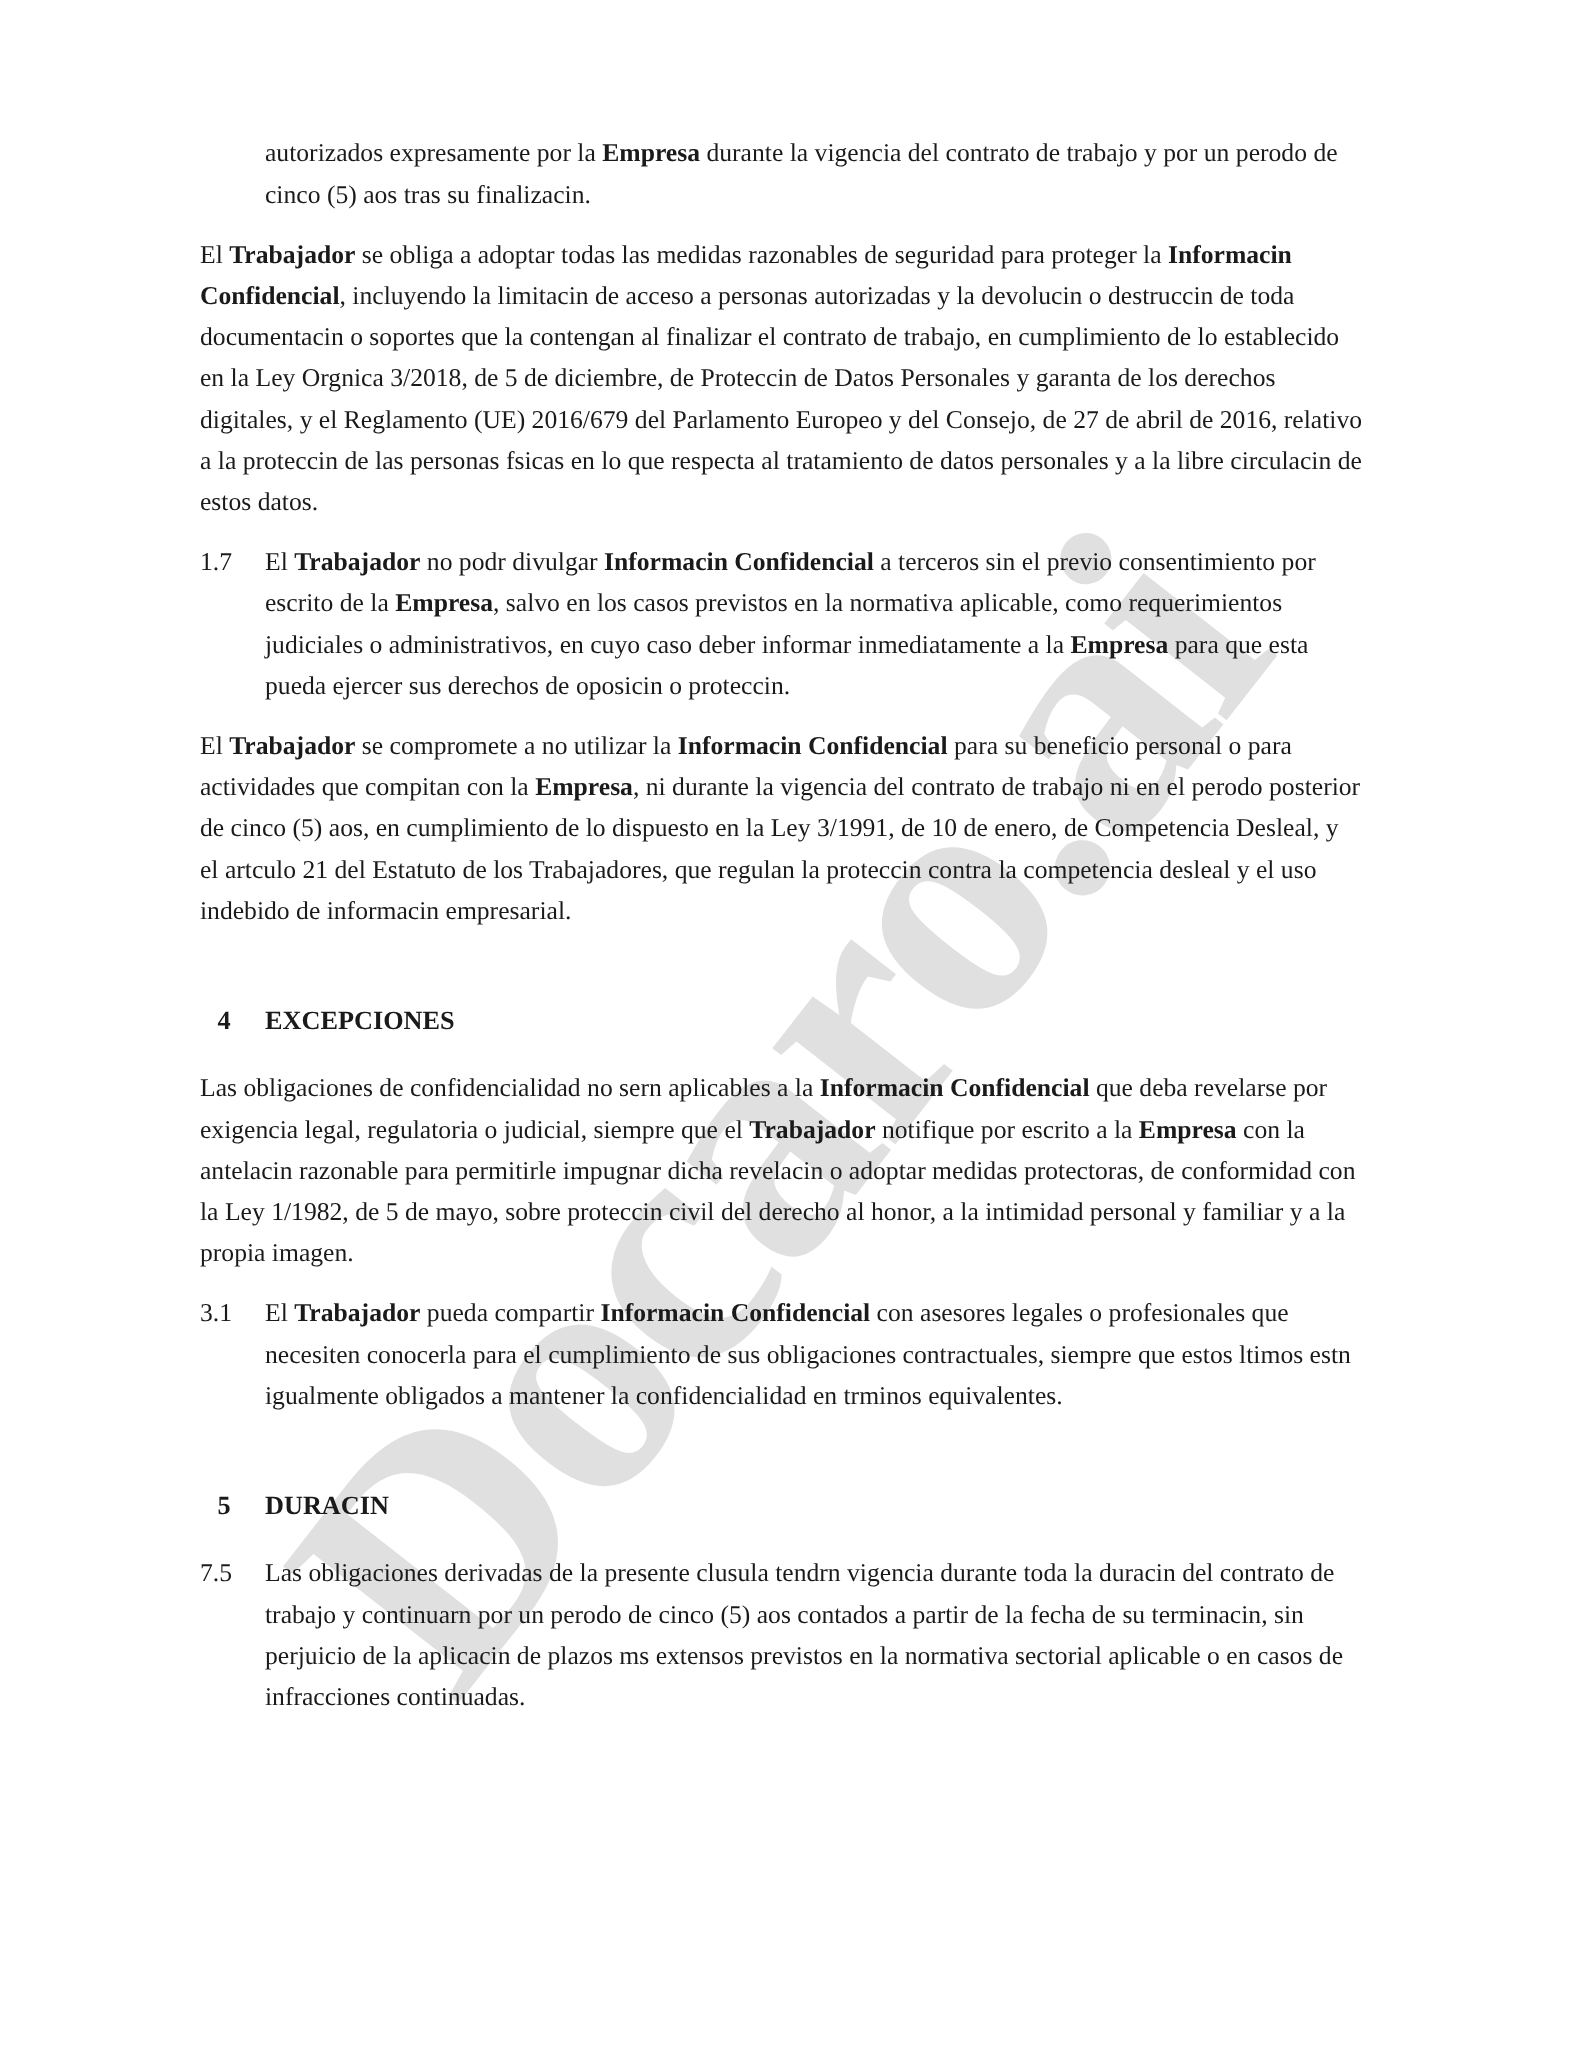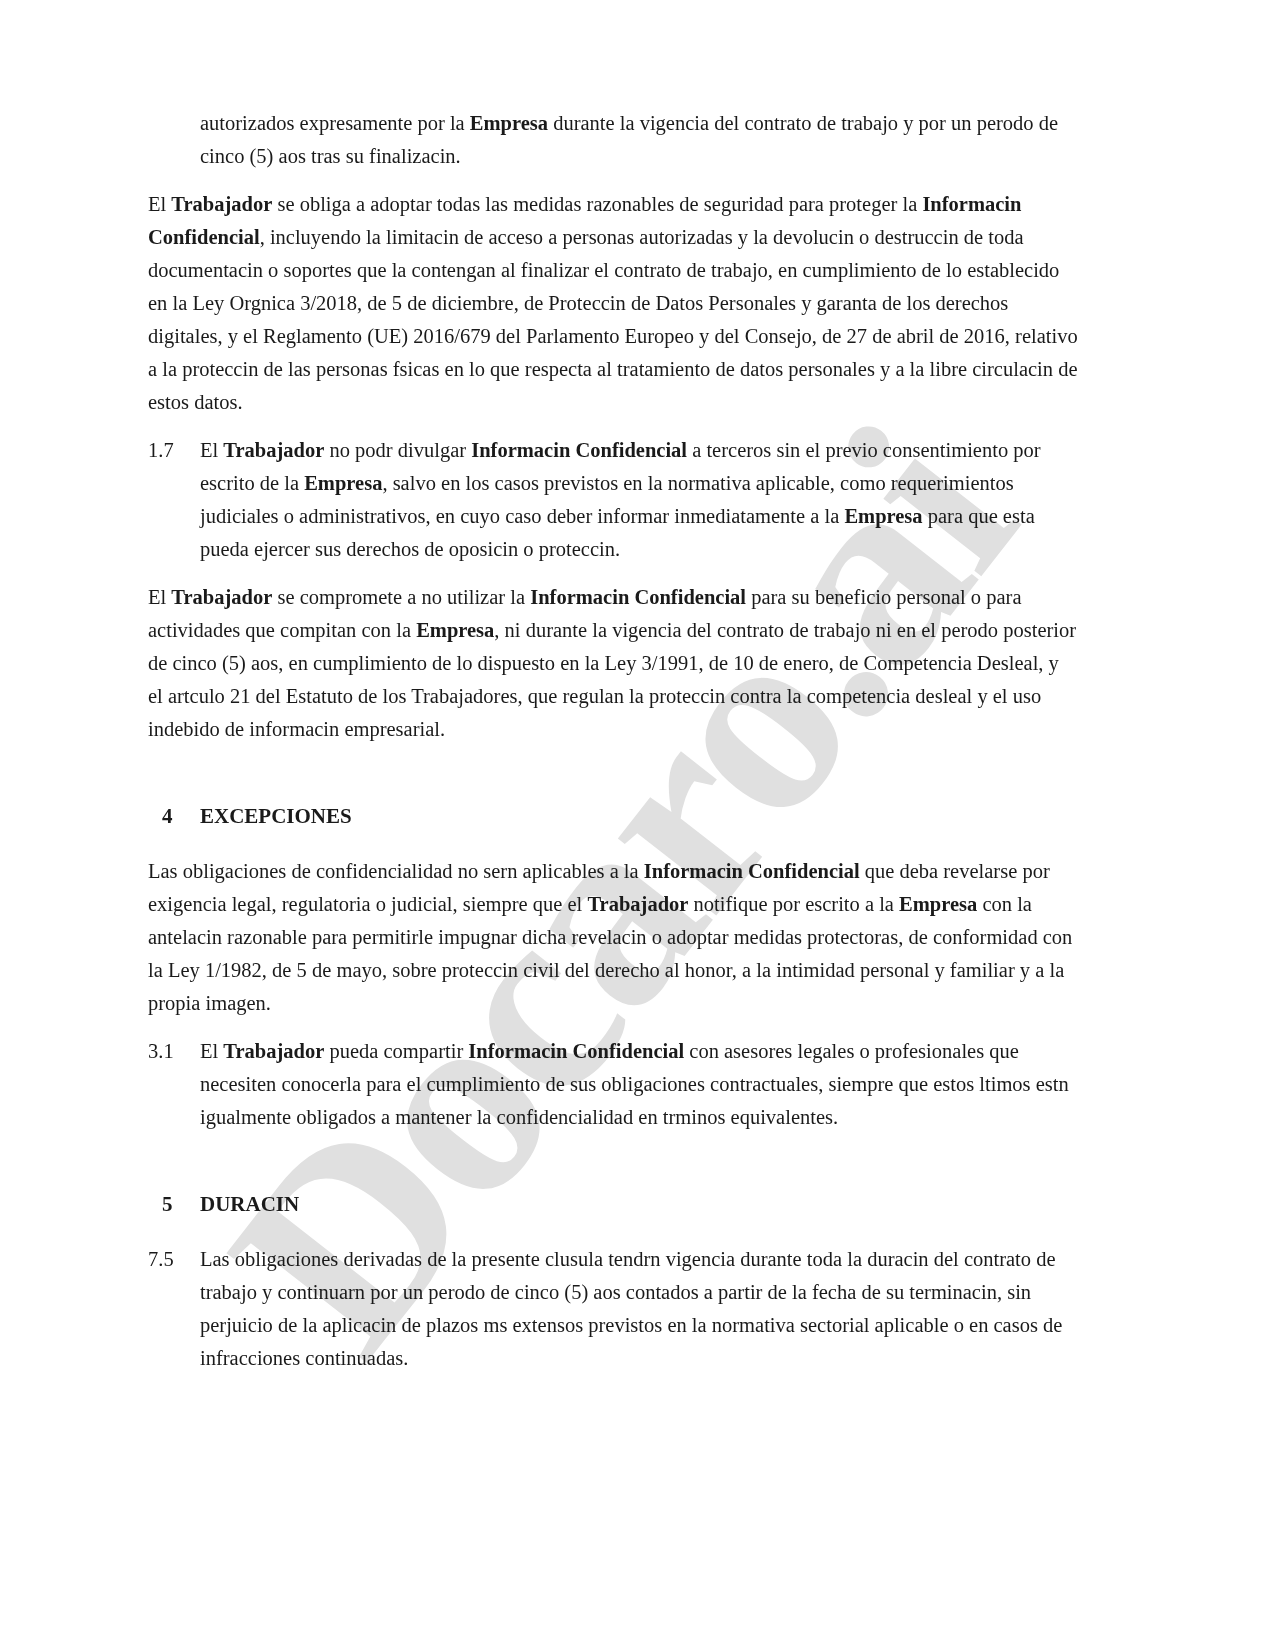--- a/index.html
+++ b/index.html
@@ -23,21 +23,21 @@
     font-family: "Liberation Serif", "DejaVu Serif", serif;
     font-weight: bold;
     font-size: 272px;
     letter-spacing: -6px;
     white-space: nowrap;
     z-index: 0;
     user-select: none;
   }
   .page-content {
     position: absolute;
-    left: 148px;
+    left: 160px;
     top: 107px;
     width: 930px;
     z-index: 1;
     font-size: 20.5px;
     line-height: 33px;
   }
   .para {
     display: flex;
     margin: 0 0 15px 0;
   }

